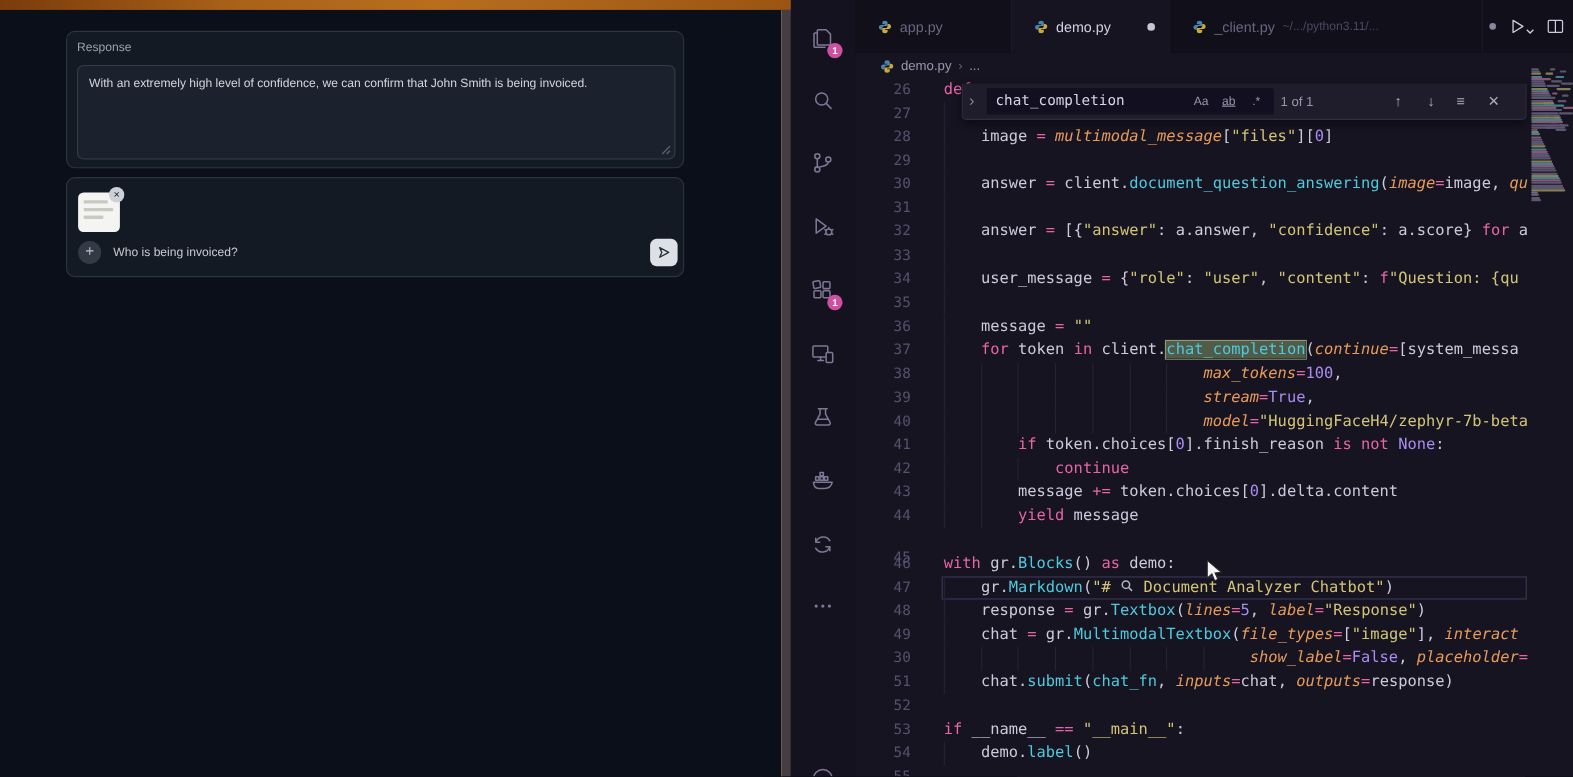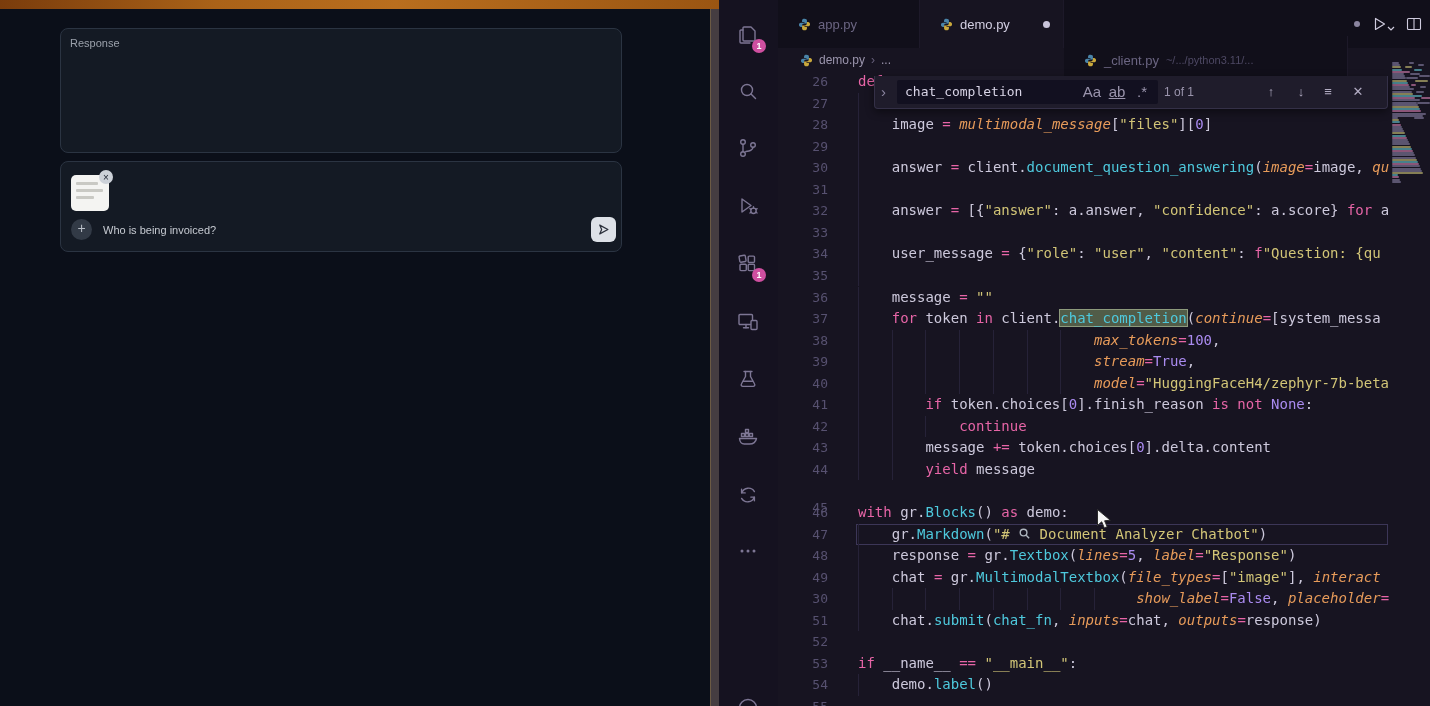--- a/index.html
+++ b/index.html
@@ -66,40 +66,46 @@
   .tk-s{color:#d2c577}
   .tk-n{color:#aa8bf0}
   .tk-p{color:#e79b5a;font-style:italic}
   .tk-h{color:#4ec9dd;background:#515c48;box-shadow:0 0 0 1px #8d9a7c}
 
   .find-widget{position:absolute;left:96px;top:76px;width:514px;height:33px;background:#1f1c2b;
     border:1px solid #343047;border-top:none;border-radius:0 0 4px 4px;box-shadow:0 3px 8px rgba(0,0,0,.45);z-index:6}
   .fw-expand{position:absolute;left:6px;top:0;height:33px;line-height:31px;font-size:15px;color:#8b85a0}
   .fw-input{position:absolute;left:22px;top:4px;width:261px;height:24px;background:#121020;border-radius:2px}
   .fw-query{position:absolute;left:8px;top:0;font:13px/24px "DejaVu Sans Mono",monospace;color:#d8d4e6}
-  .fw-opt{position:absolute;top:2px;width:20px;height:20px;text-align:center;line-height:20px;font-size:15px;color:#9a94ac}
+  .fw-opt{position:absolute;top:2px;width:20px;height:20px;text-align:center;line-height:20px;font-size:11px;color:#9a94ac}
   .fw-case{right:56px}
   .fw-word{right:31px;text-decoration:underline}
   .fw-regex{right:6px}
   .fw-count{position:absolute;left:289px;top:0;height:33px;line-height:32px;font-size:12px;color:#9a94ac}
   .fw-btn{position:absolute;top:5px;width:22px;height:22px;text-align:center;line-height:22px;color:#b3adc4;font-size:13px}
 
   .minimap{position:absolute;left:612px;top:48px;width:40px;bottom:0;background:#171421;z-index:5;overflow:hidden}
   .mm-bar{position:absolute;height:2px;border-radius:1px}
 
   .cursor{position:absolute;left:1096px;top:508px;z-index:20}
 </style>
 </head>
 <body>
 
 <div id="root">
 
   <section class="gradio">
     <div class="block resp-block">
       <div class="resp-label">Response</div>
+      <div class="resp-area">
+        <span>With an extremely high level of confidence, we can confirm that John Smith is being invoiced.</span>
+        <svg class="resize-handle" width="10" height="10" viewBox="0 0 10 10">
+          <path d="M9 2L2 9M9 6L6 9" stroke="#5b6470" stroke-width="1.2" fill="none"></path>
+        </svg>
+      </div>
     </div>
 
     <div class="block chat-block">
       <div class="thumb">
           <i></i>
           <i></i>
           <i></i>
         </div>
       <button class="thumb-close">
         <span>×</span>
@@ -216,21 +222,21 @@
               <span>app.py</span>
             </div>
             <div class="tab active" style="width: 144px;">
               <svg width="13" height="13" viewBox="0 0 16 16">
                 <path fill="#4a84a8" d="M8 1C6 1 5 1.8 5 3.2V5h3v.8H3.6C2.2 5.8 1.2 6.8 1.2 8.4c0 1.6 1 2.8 2.4 2.8H5V9.4C5 7.9 6.2 6.8 7.6 6.8H11V3.2C11 1.9 9.9 1 8 1z"></path>
                 <path fill="#c9a83c" d="M8 15c2 0 3-.8 3-2.2V11H8v-.8h4.4c1.4 0 2.4-1 2.4-2.6 0-1.6-1-2.8-2.4-2.8H11v1.8c0 1.5-1.2 2.6-2.6 2.6H5v3.6C5 14.1 6.1 15 8 15z"></path>
               </svg>
               <span>demo.py</span>
               <span class="tab-dot"></span>
             </div>
-            <div class="tab" style="width: 284px; margin-top: 36px;">
+            <div class="tab" style="width: 284px;">
               <svg width="13" height="13" viewBox="0 0 16 16">
                 <path fill="#4a84a8" d="M8 1C6 1 5 1.8 5 3.2V5h3v.8H3.6C2.2 5.8 1.2 6.8 1.2 8.4c0 1.6 1 2.8 2.4 2.8H5V9.4C5 7.9 6.2 6.8 7.6 6.8H11V3.2C11 1.9 9.9 1 8 1z"></path>
                 <path fill="#c9a83c" d="M8 15c2 0 3-.8 3-2.2V11H8v-.8h4.4c1.4 0 2.4-1 2.4-2.6 0-1.6-1-2.8-2.4-2.8H11v1.8c0 1.5-1.2 2.6-2.6 2.6H5v3.6C5 14.1 6.1 15 8 15z"></path>
               </svg>
               <span>_client.py</span>
               <span class="tab-desc">~/.../python3.11/...</span>
             </div>
           </div>
         <div class="actions">
           <span class="overflow-dot"></span>

